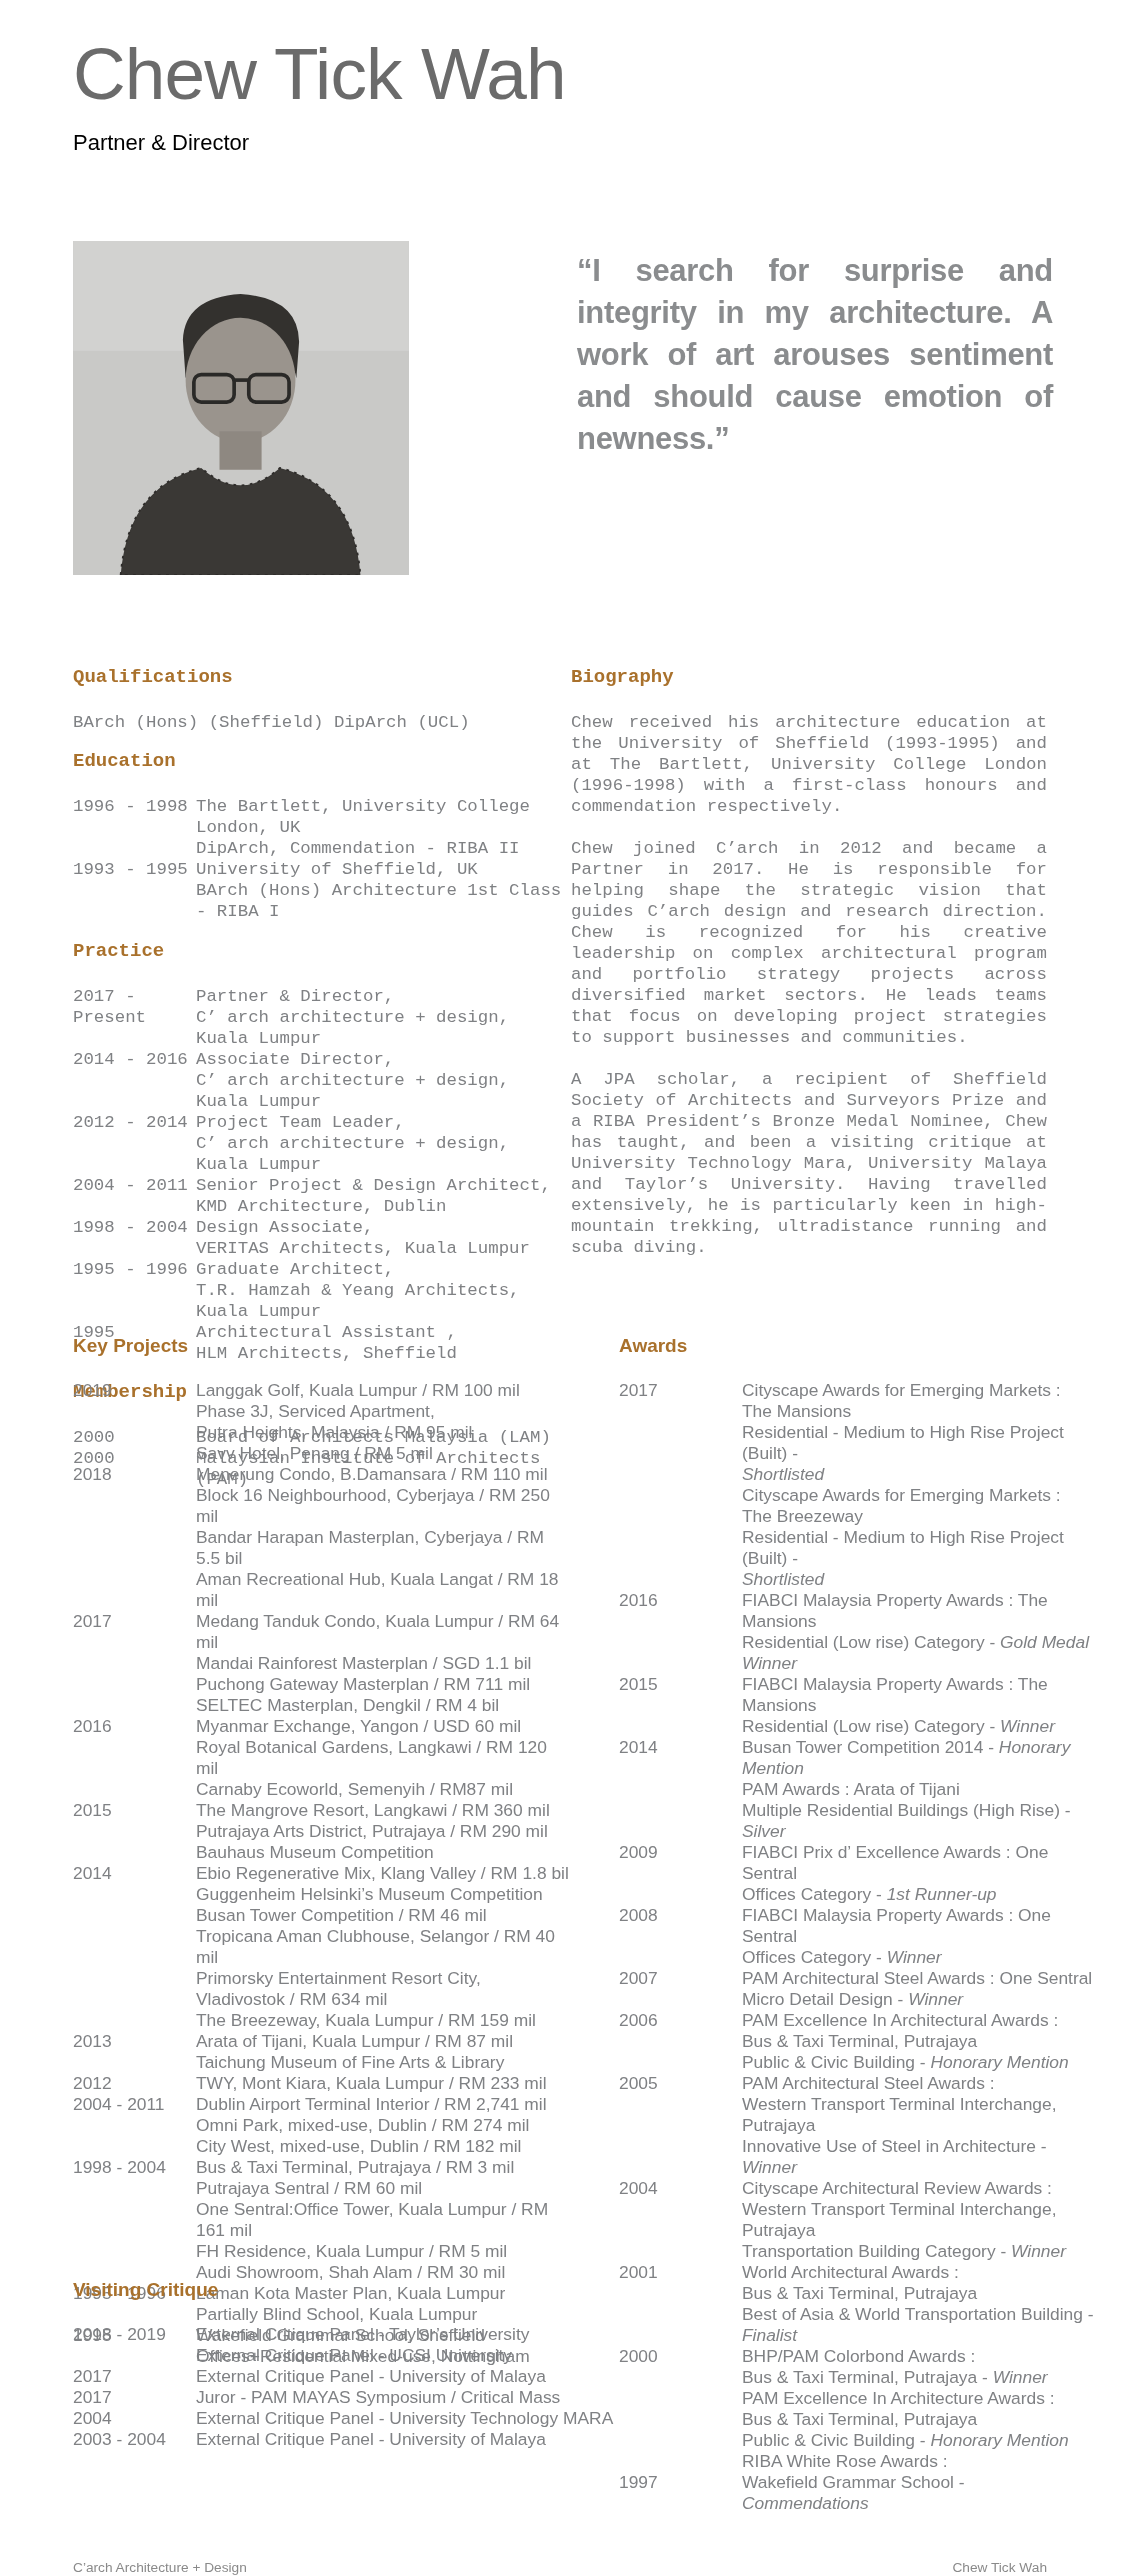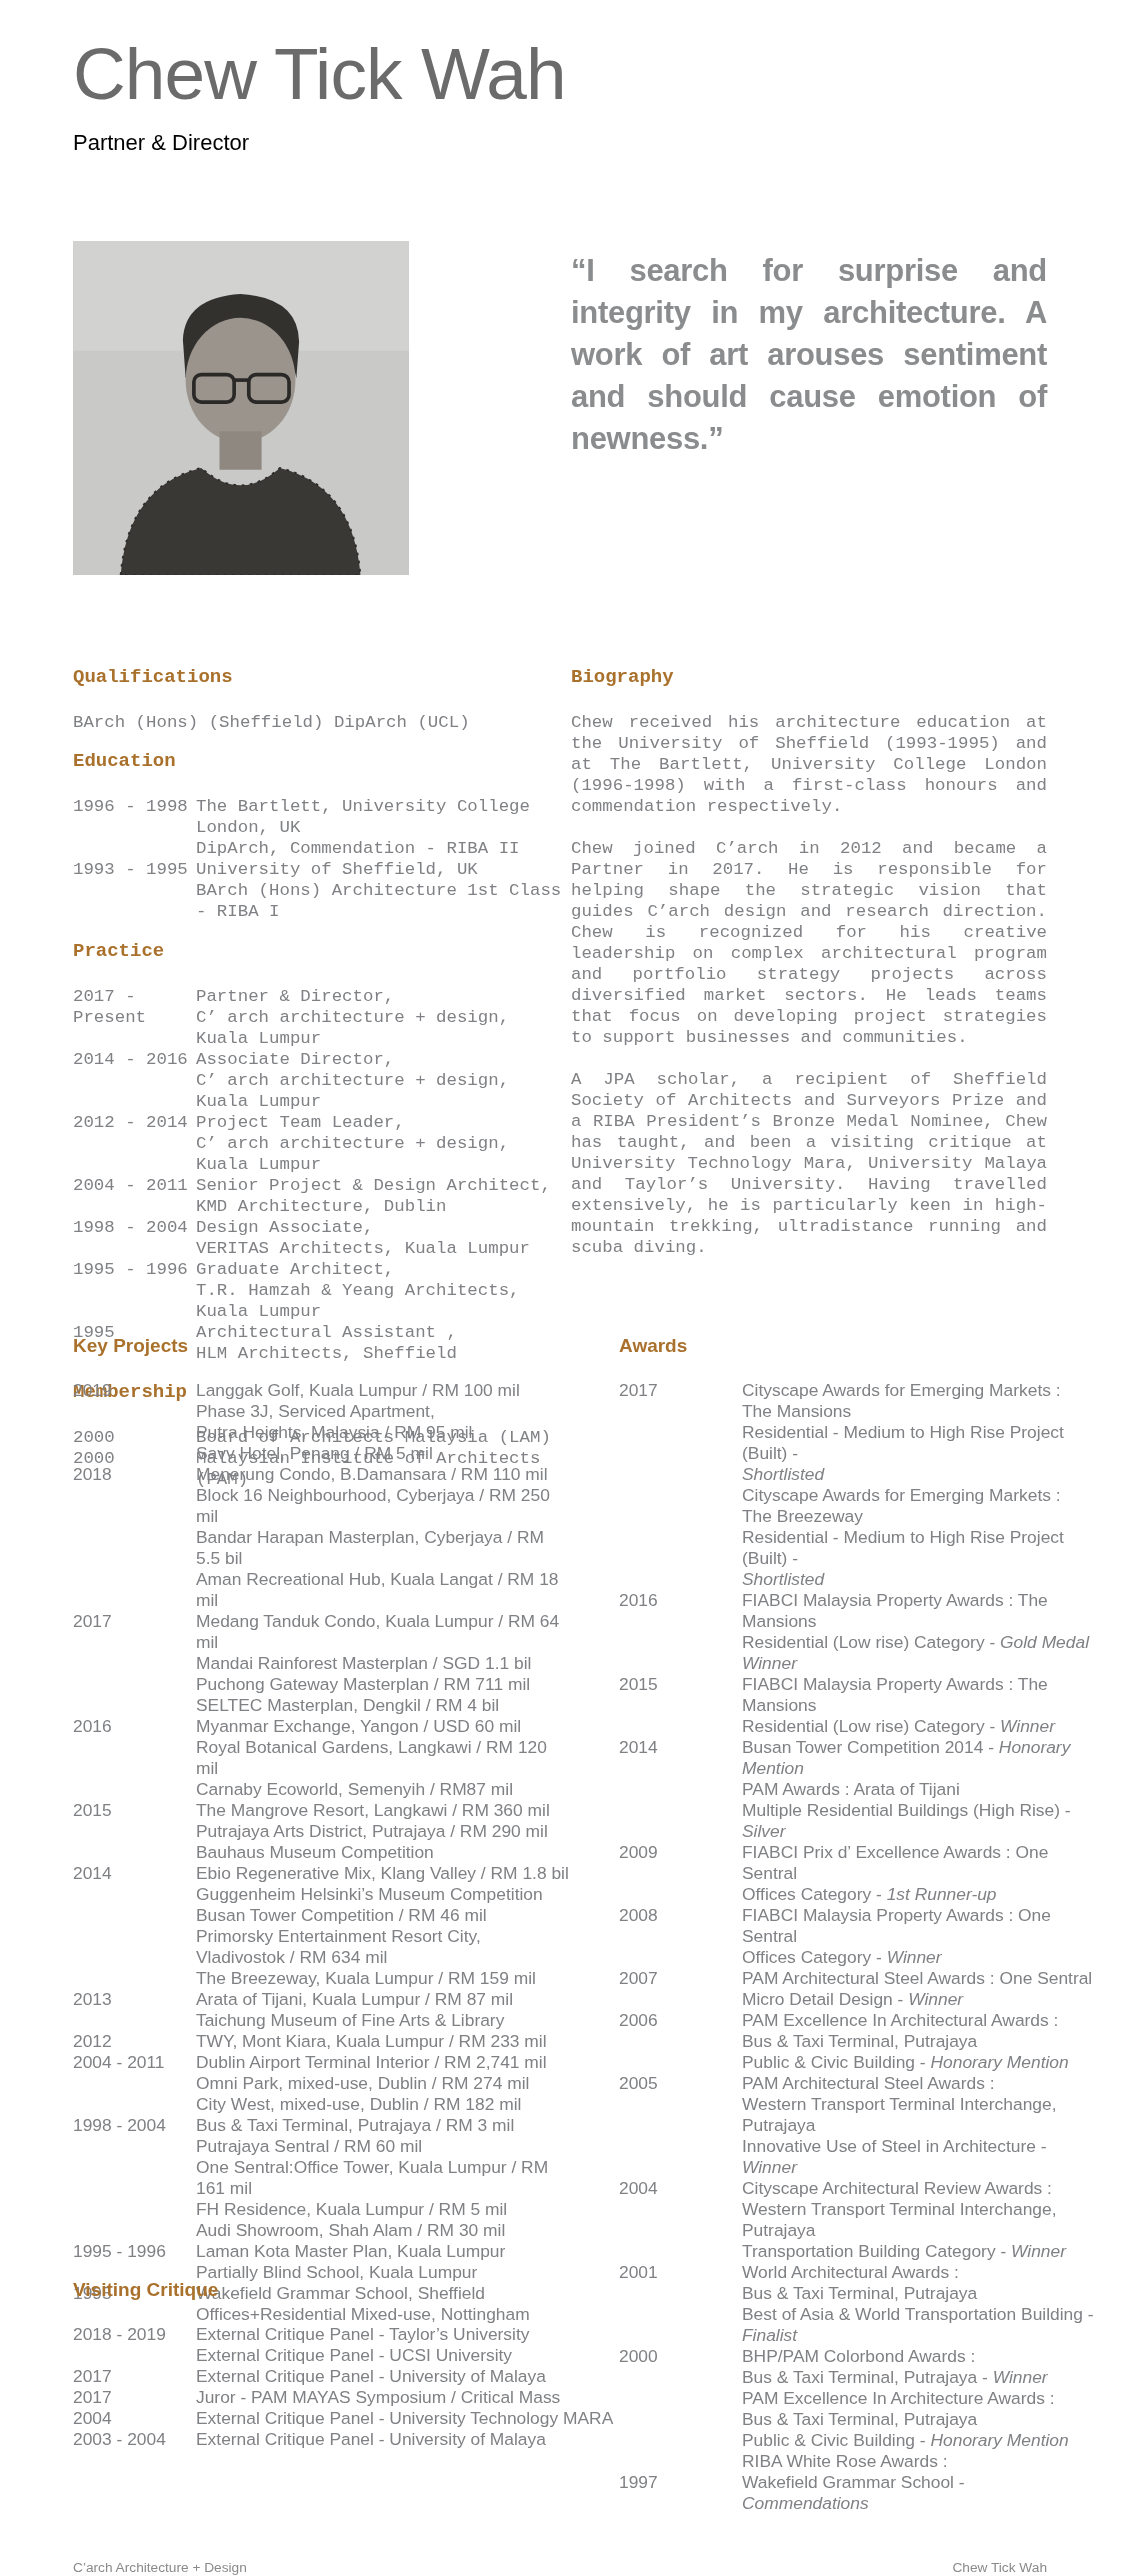--- a/index.html
+++ b/index.html
@@ -48,21 +48,21 @@
 </head>
 <body>
 
 <div class="page">
 
   <div class="band" style="top:37px;">
     <h1 class="name">Chew Tick Wah</h1>
     <div class="job-title">Partner &amp; Director</div>
   </div>
 
-  <div class="band cols" style="top:241px;">
+  <div class="band cols" style="top:241px;gap:6px;">
     <div class="photo">
       <svg width="336" height="334" viewBox="0 0 367 365">
         <rect x="0" y="0" width="367" height="365" fill="#c9c9c7"></rect>
         <rect x="0" y="0" width="367" height="120" fill="#d2d2d0"></rect>
         <path d="M120 108 Q122 62 183 58 Q246 62 247 110 L244 150 Q240 120 183 118 Q128 120 123 150 Z" fill="#33312e"></path>
         <ellipse cx="183" cy="152" rx="60" ry="68" fill="#9a948d"></ellipse>
         <rect x="132" y="146" width="44" height="30" rx="8" fill="none" stroke="#2a2927" stroke-width="4"></rect>
         <rect x="192" y="146" width="44" height="30" rx="8" fill="none" stroke="#2a2927" stroke-width="4"></rect>
         <line x1="176" y1="152" x2="192" y2="152" stroke="#2a2927" stroke-width="4"></line>
         <rect x="160" y="208" width="46" height="42" fill="#8e8881"></rect>
@@ -256,20 +256,21 @@
                 <div class="line"><span>Bauhaus Museum Competition</span></div>
               </div>
             </div>
 
             <div class="entry">
               <div class="year">2014</div>
               <div class="lines">
                 <div class="line"><span>Ebio Regenerative Mix, Klang Valley / RM 1.8 bil</span></div>
                 <div class="line"><span>Guggenheim Helsinki’s Museum Competition</span></div>
                 <div class="line"><span>Busan Tower Competition / RM 46 mil</span></div>
+                <div class="line"><span>Tropicana Aman Clubhouse, Selangor / RM 40 mil</span></div>
                 <div class="line"><span>Primorsky Entertainment Resort City,</span></div>
                 <div class="line"><span>Vladivostok / RM 634 mil</span></div>
                 <div class="line"><span>The Breezeway, Kuala Lumpur / RM 159 mil</span></div>
               </div>
             </div>
 
             <div class="entry">
               <div class="year">2013</div>
               <div class="lines">
                 <div class="line"><span>Arata of Tijani, Kuala Lumpur / RM 87 mil</span></div>

